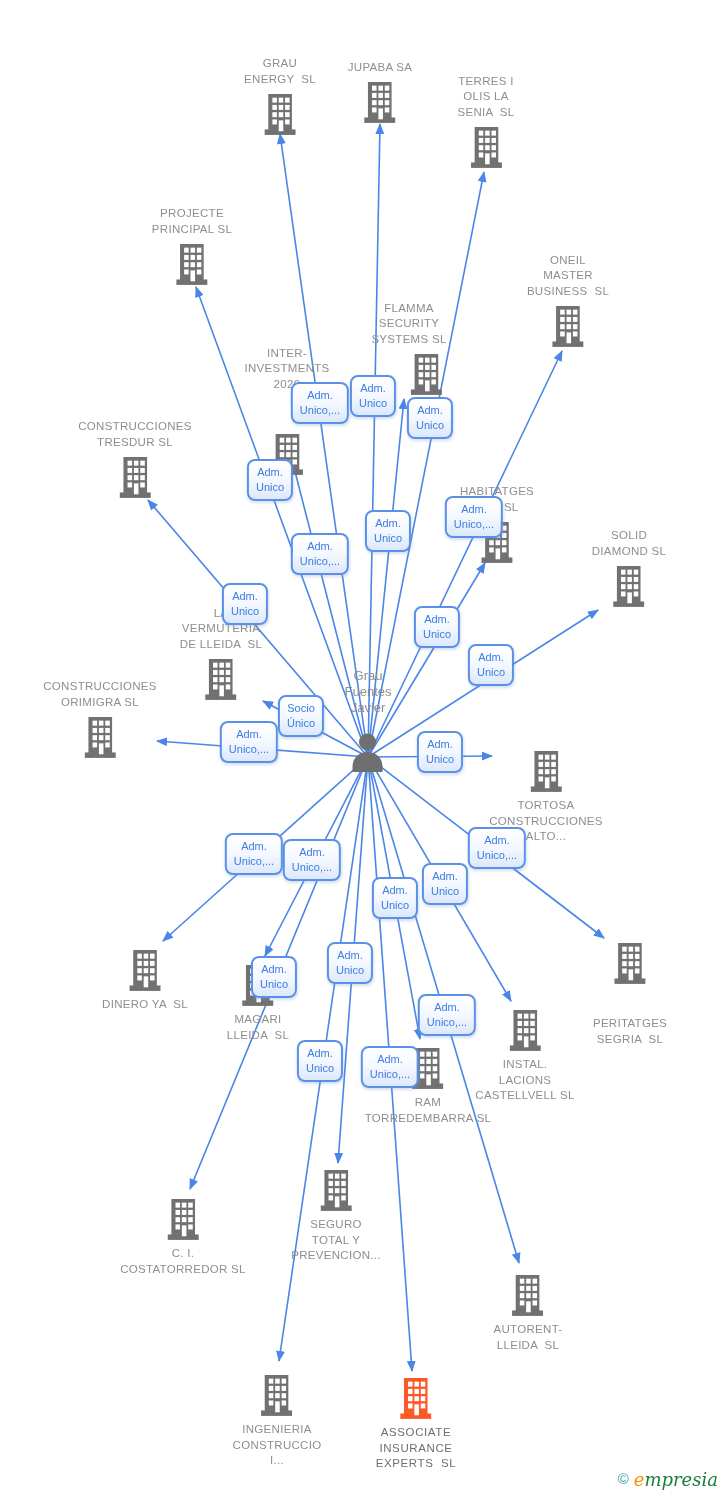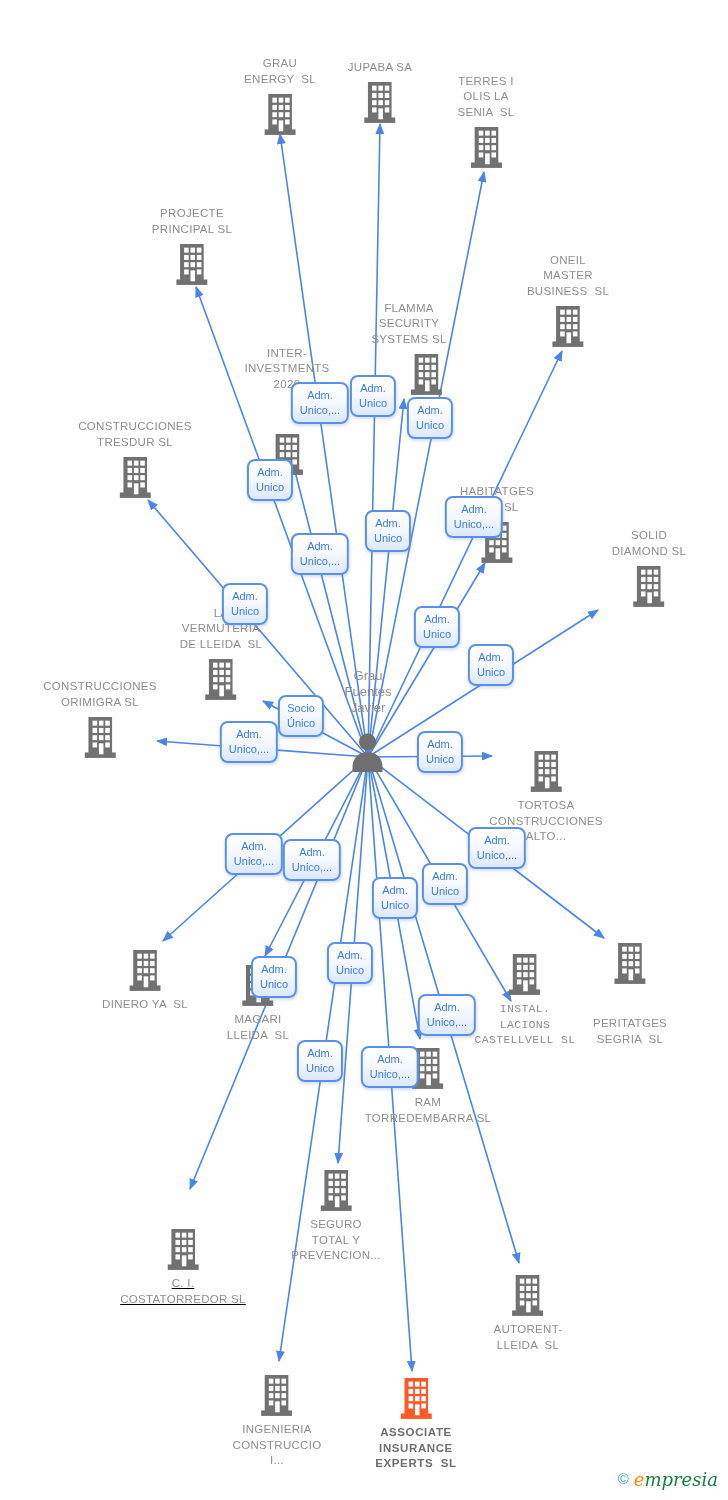--- a/index.html
+++ b/index.html
@@ -16,21 +16,21 @@
     align-items:center;gap:5px;z-index:1;cursor:pointer;
   }
   .company .c-label{
     white-space:pre;text-align:center;color:var(--ctext,#8e8e8e);
     font-size:11.5px;line-height:15.5px;letter-spacing:0.3px;
   }
   .company .b-icon{color:var(--bld,#717171);flex:none;}
   .company.below .c-label{order:2;}
   .company.below .b-icon{order:1;}
   .company.highlight .b-icon{color:var(--hl,#fb5a28);}
-  .company.emphasis .c-label{color:#6f6f6f;font-weight:bold;letter-spacing:0.6px;}
+  .company.emphasis .c-label{color:#6f6f6f;font-weight:normal;letter-spacing:0.6px;}
 
   
   .rel-label{
     position:absolute;transform:translate(-50%,-50%);z-index:3;cursor:pointer;
     border:2px solid var(--rborder,#5a91e8);border-radius:8px;
     background:linear-gradient(180deg,#ffffff 0%,#f4f8ff 50%,#dce8fb 100%);
     box-shadow:1px 2px 3px rgba(120,150,200,0.3);
     color:var(--rtext,#3d7de0);font-size:11px;line-height:15px;
     text-align:center;padding:4px 7px;white-space:pre;
   }
@@ -170,21 +170,21 @@
           <use href="#building"></use>
         </svg>
     </div>
       <div class="company above" style="left: 497px; top: 484px;">
       <div class="c-label">HABITATGES
 TON SL</div>
       <svg class="b-icon" width="40" height="44" viewBox="0 0 44 48">
           <use href="#building"></use>
         </svg>
     </div>
-      <div class="company above" style="left: 649px; top: 528px;">
+      <div class="company above" style="left: 629px; top: 528px;">
       <div class="c-label">SOLID
 DIAMOND SL</div>
       <svg class="b-icon" width="40" height="44" viewBox="0 0 44 48">
           <use href="#building"></use>
         </svg>
     </div>
       <div class="company above" style="left: 221px; top: 605.5px;">
       <div class="c-label">LA
 VERMUTERIA
 DE LLEIDA  SL</div>
@@ -220,36 +220,36 @@
           <use href="#building"></use>
         </svg>
     </div>
       <div class="company below" style="left: 630px; top: 941px; gap: 31px;">
       <div class="c-label">PERITATGES
 SEGRIA  SL</div>
       <svg class="b-icon" width="40" height="44" viewBox="0 0 44 48">
           <use href="#building"></use>
         </svg>
     </div>
-      <div class="company below" style="left: 525px; top: 952px; font-family: Liberation Mono, monospace;">
+      <div class="company below" style="left: 525px; top: 1008px;">
       <div class="c-label">INSTAL.
 LACIONS
 CASTELLVELL SL</div>
       <svg class="b-icon" width="40" height="44" viewBox="0 0 44 48">
           <use href="#building"></use>
         </svg>
     </div>
       <div class="company below" style="left: 428px; top: 1046px;">
       <div class="c-label">RAM
 TORREDEMBARRA SL</div>
       <svg class="b-icon" width="40" height="44" viewBox="0 0 44 48">
           <use href="#building"></use>
         </svg>
     </div>
-      <div class="company below" style="left: 183px; top: 1227px; text-decoration: underline;">
+      <div class="company below" style="left: 183px; top: 1197px;">
       <div class="c-label">C. I.
 COSTATORREDOR SL</div>
       <svg class="b-icon" width="40" height="44" viewBox="0 0 44 48">
           <use href="#building"></use>
         </svg>
     </div>
       <div class="company below" style="left: 336px; top: 1168px;">
       <div class="c-label">SEGURO
 TOTAL Y
 PREVENCION...</div>

